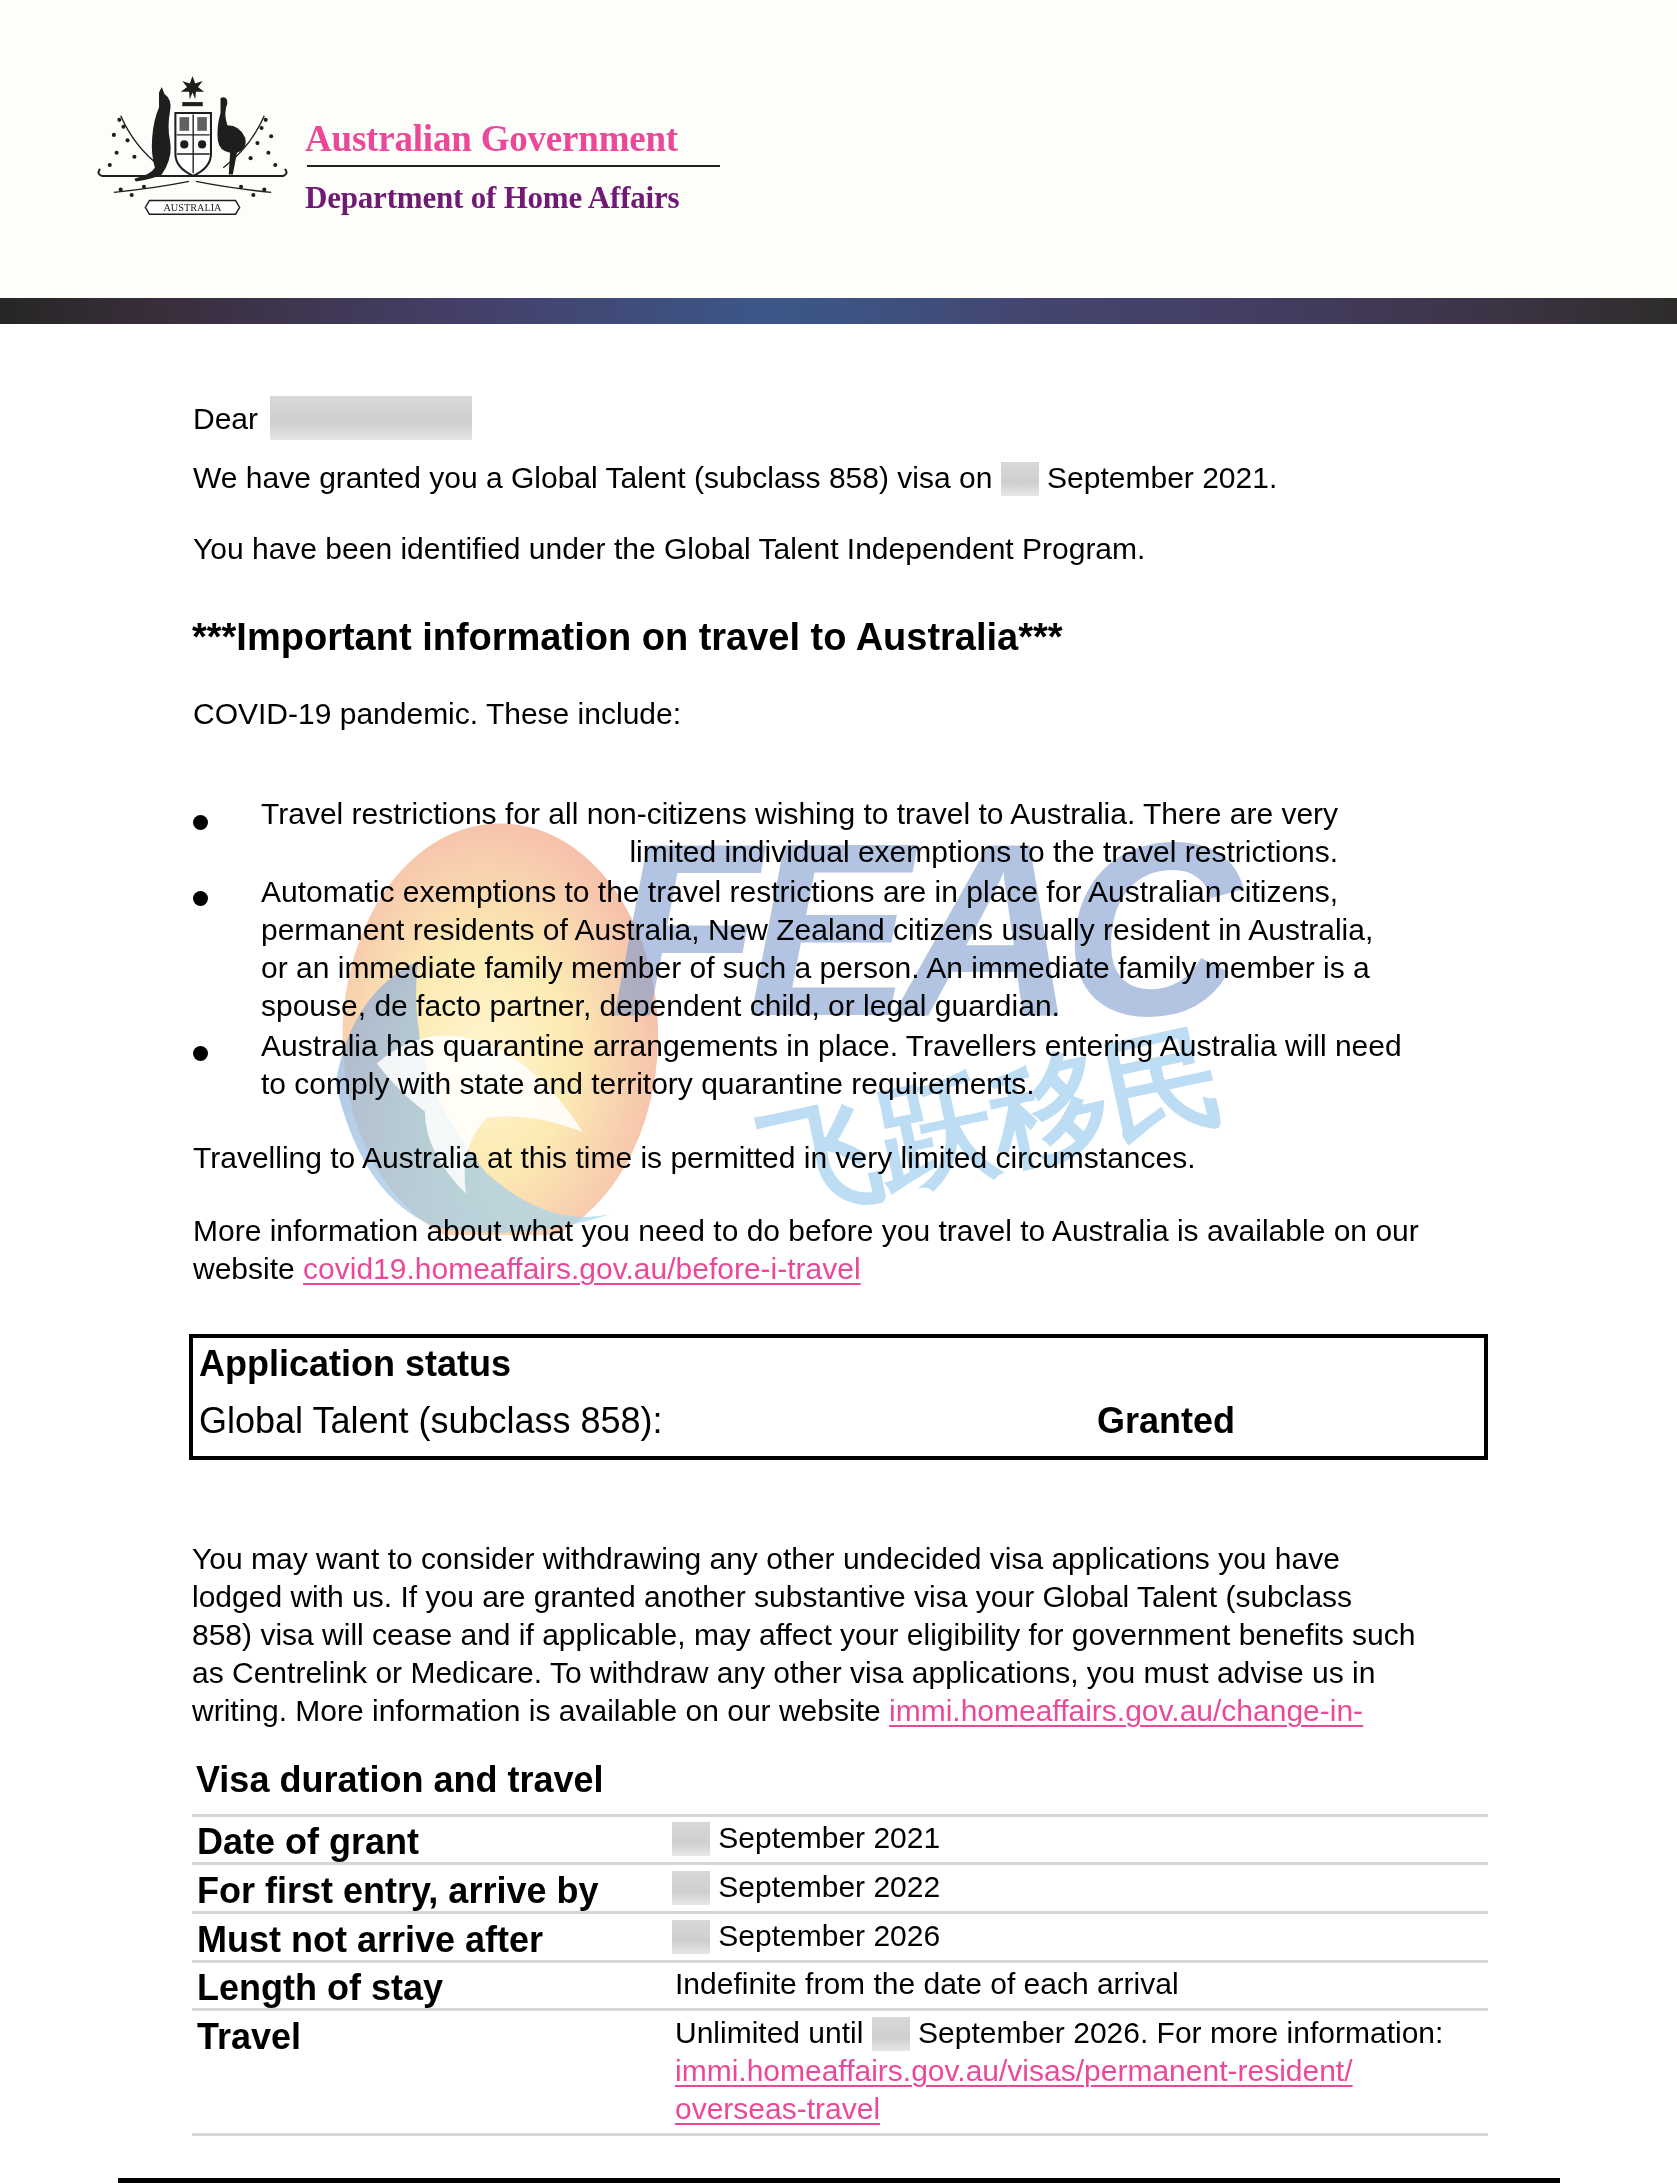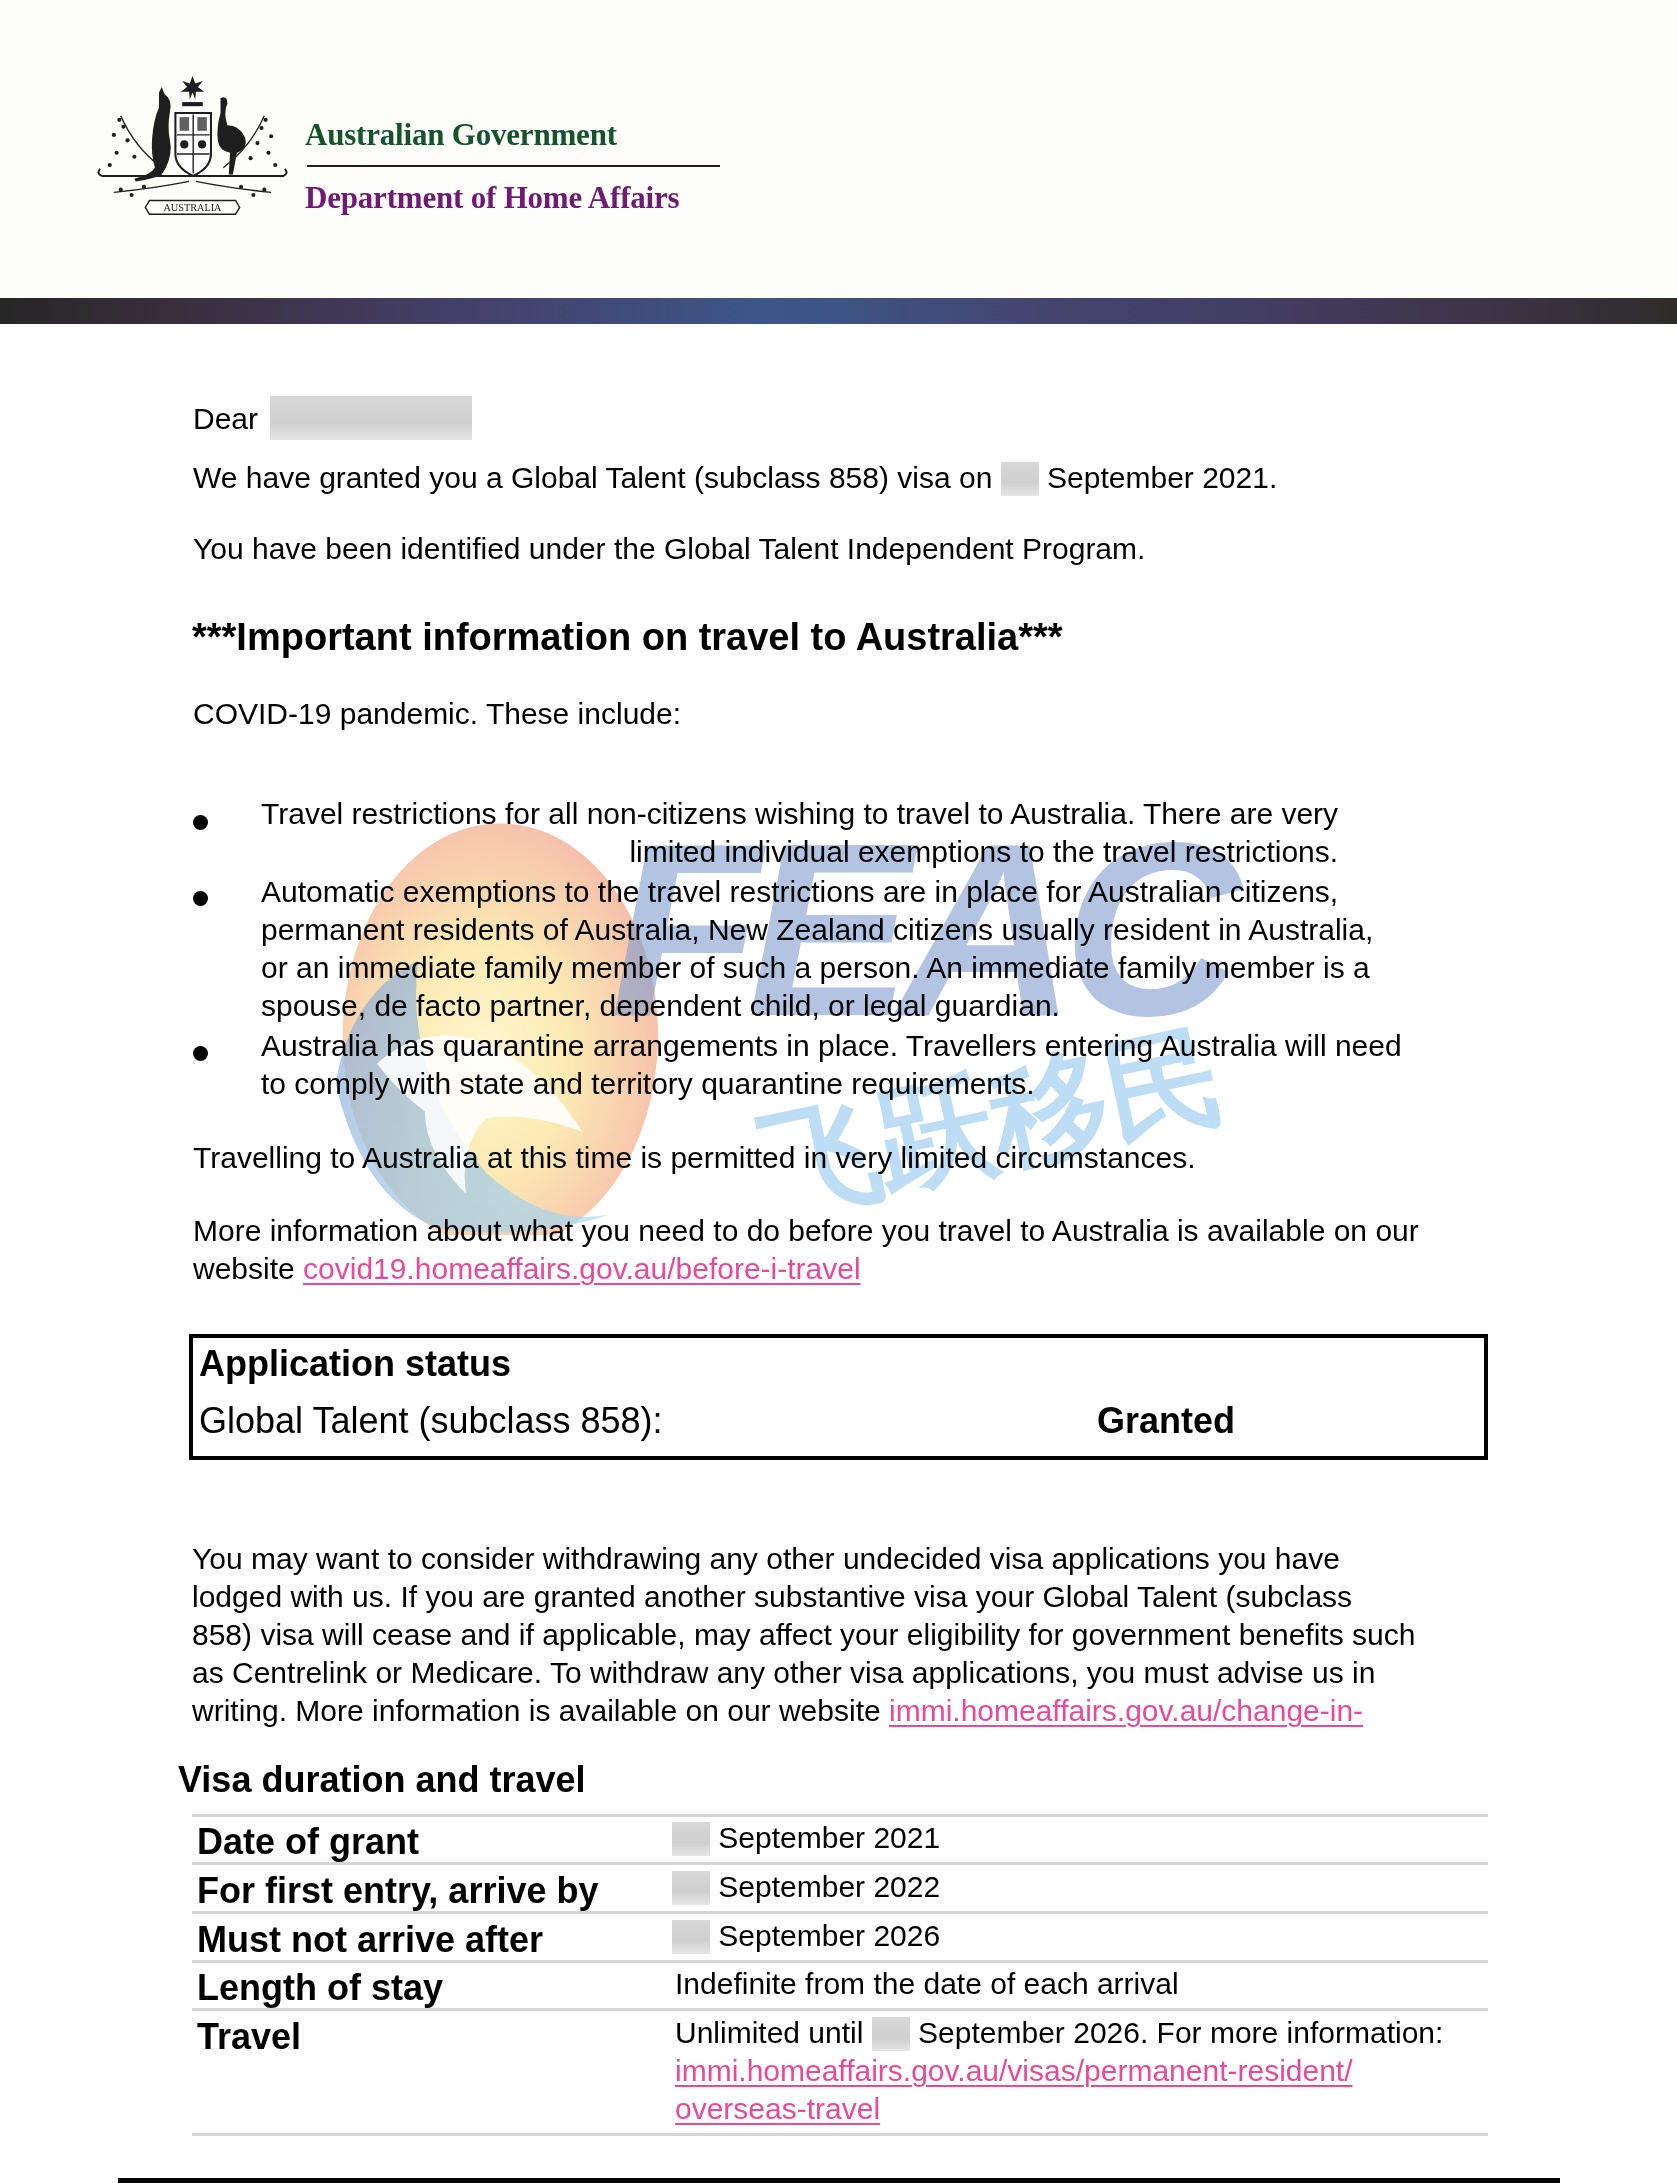--- a/index.html
+++ b/index.html
@@ -3,21 +3,21 @@
 <meta charset="utf-8">
 <style>
   html, body { margin:0; padding:0; }
   body { width:1678px; height:2183px; position:relative; background:#ffffff; overflow:hidden;
          font-family:"Liberation Sans", sans-serif; color:#000; }
   .abs { position:absolute; }
   .header-bg { left:0; top:0; width:1678px; height:298px; background:#fdfdf9; }
   .band { left:0; top:298px; width:1678px; height:26px;
           background:linear-gradient(90deg,#262626 0%,#3a2e3c 10%,#44406a 28%,#3c5687 45%,#3d5484 50%,#44456f 62%,#433d62 75%,#3e3448 88%,#2e2c2a 100%); }
   .crest { left:93px; top:72px; width:199px; height:147px; }
-  .gov { left:305px; top:117px; font-family:"Liberation Serif", serif; font-weight:bold; font-size:31px; color:#14532d; letter-spacing:-0.2px; white-space:nowrap; }
+  .gov { left:305px; top:117px; font-family:"Liberation Serif", serif; font-weight:bold; font-size:37px; color:#ec4899; letter-spacing:-0.2px; white-space:nowrap; }
   .gov-rule { left:307px; top:165px; width:413px; height:2.1px; background:#231f20; }
   .dept { left:305px; top:180px; font-family:"Liberation Serif", serif; font-weight:bold; font-size:31px; color:#701a75; letter-spacing:-0.2px; white-space:nowrap; }
 
   .txt { font-size:30px; line-height:38px; white-space:nowrap; }
   .redact { display:inline-block; vertical-align:-8.2px; background:linear-gradient(180deg,#d8d8d8,#cfcfcf 60%,#e6e6e6); filter:blur(0.7px); }
   .h2 { font-weight:bold; font-size:38px; white-space:nowrap; }
   .link { text-decoration:underline; text-decoration-thickness:2.1px; text-underline-offset:4.1px; color:#ec4899; }
 
   .bullet-dot { width:15px; height:15px; border-radius:50%; background:#000; }
 
@@ -170,21 +170,21 @@
   <div>You may want to consider withdrawing any other undecided visa applications you have</div>
   <div>lodged with us. If you are granted another substantive visa your Global Talent (subclass</div>
   <div>858) visa will cease and if applicable, may affect your eligibility for government benefits such</div>
   <div>as Centrelink or Medicare. To withdraw any other visa applications, you must advise us in</div>
   <div>
     <span>writing. More information is available on our website</span>
     <a class="link">immi.homeaffairs.gov.au/change-in-</a>
   </div>
 </div>
 
-<div class="abs h2" style="left:178px; top:1759px; font-size:36px;">Visa duration and travel</div>
+<div class="abs h2" style="left:196px; top:1759px; font-size:36px;">Visa duration and travel</div>
 
 <div class="abs tbl-line" style="top:1814px;"></div>
 <div class="abs tbl-line" style="top:1862px;"></div>
 <div class="abs tbl-line" style="top:1911px;"></div>
 <div class="abs tbl-line" style="top:1960px;"></div>
 <div class="abs tbl-line" style="top:2008px;"></div>
 <div class="abs tbl-line" style="top:2133px;"></div>
 
 <div class="abs tbl-label" style="top:1821px;">Date of grant</div>
 <div class="abs tbl-val" style="top:1819px;">

